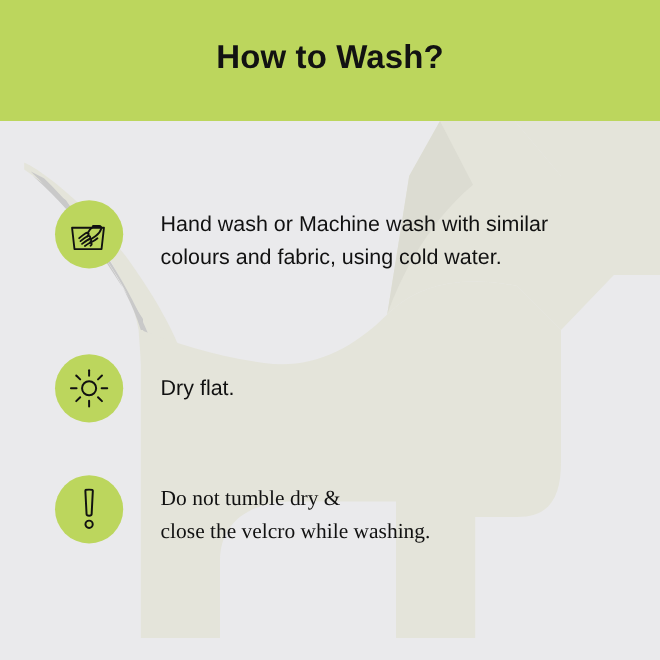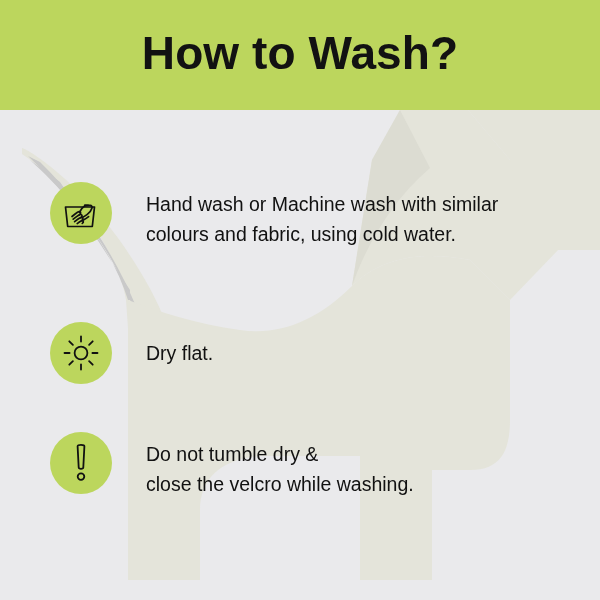--- a/index.html
+++ b/index.html
@@ -39,21 +39,21 @@
     top: 0;
     width: 600px;
     height: 110px;
     background: #bcd65d;
     z-index: 2;
     display: flex;
     align-items: center;
     justify-content: center;
   }
   .header-title {
-    font-size: 46px;
+    font-size: 30px;
     font-weight: bold;
     color: #121212;
     letter-spacing: 0.1px;
     line-height: 1;
     margin: 0;
     padding-bottom: 4px;
   }
 
   
   .rows {
@@ -91,21 +91,21 @@
     margin-left: 34px;
     font-size: 19.5px;
     line-height: 30px;
     color: #111111;
     font-weight: normal;
     padding-top: 7px;
     white-space: pre-line;
     max-width: 400px;
   }
   .row-2 .row-text { padding-top: 16px; text-align: center; }
-  .row-3 .row-text { padding-top: 7px; }
+  .row-3 .row-text { padding-top: 7px; font-family: Liberation Serif, serif; }
 </style>
 </head>
 <body>
 
 <div class="canvas">
 
   <svg class="dog-layer" viewBox="0 0 600 600" width="600" height="600" xmlns="http://www.w3.org/2000/svg">
 
     <path d="M22 148 C 30 150, 78 182, 118 238 C 150 283, 168 320, 176 356 L 130 356 L 126 300 C 118 250, 70 186, 22 154 Z" fill="#e4e4da"></path>
 

